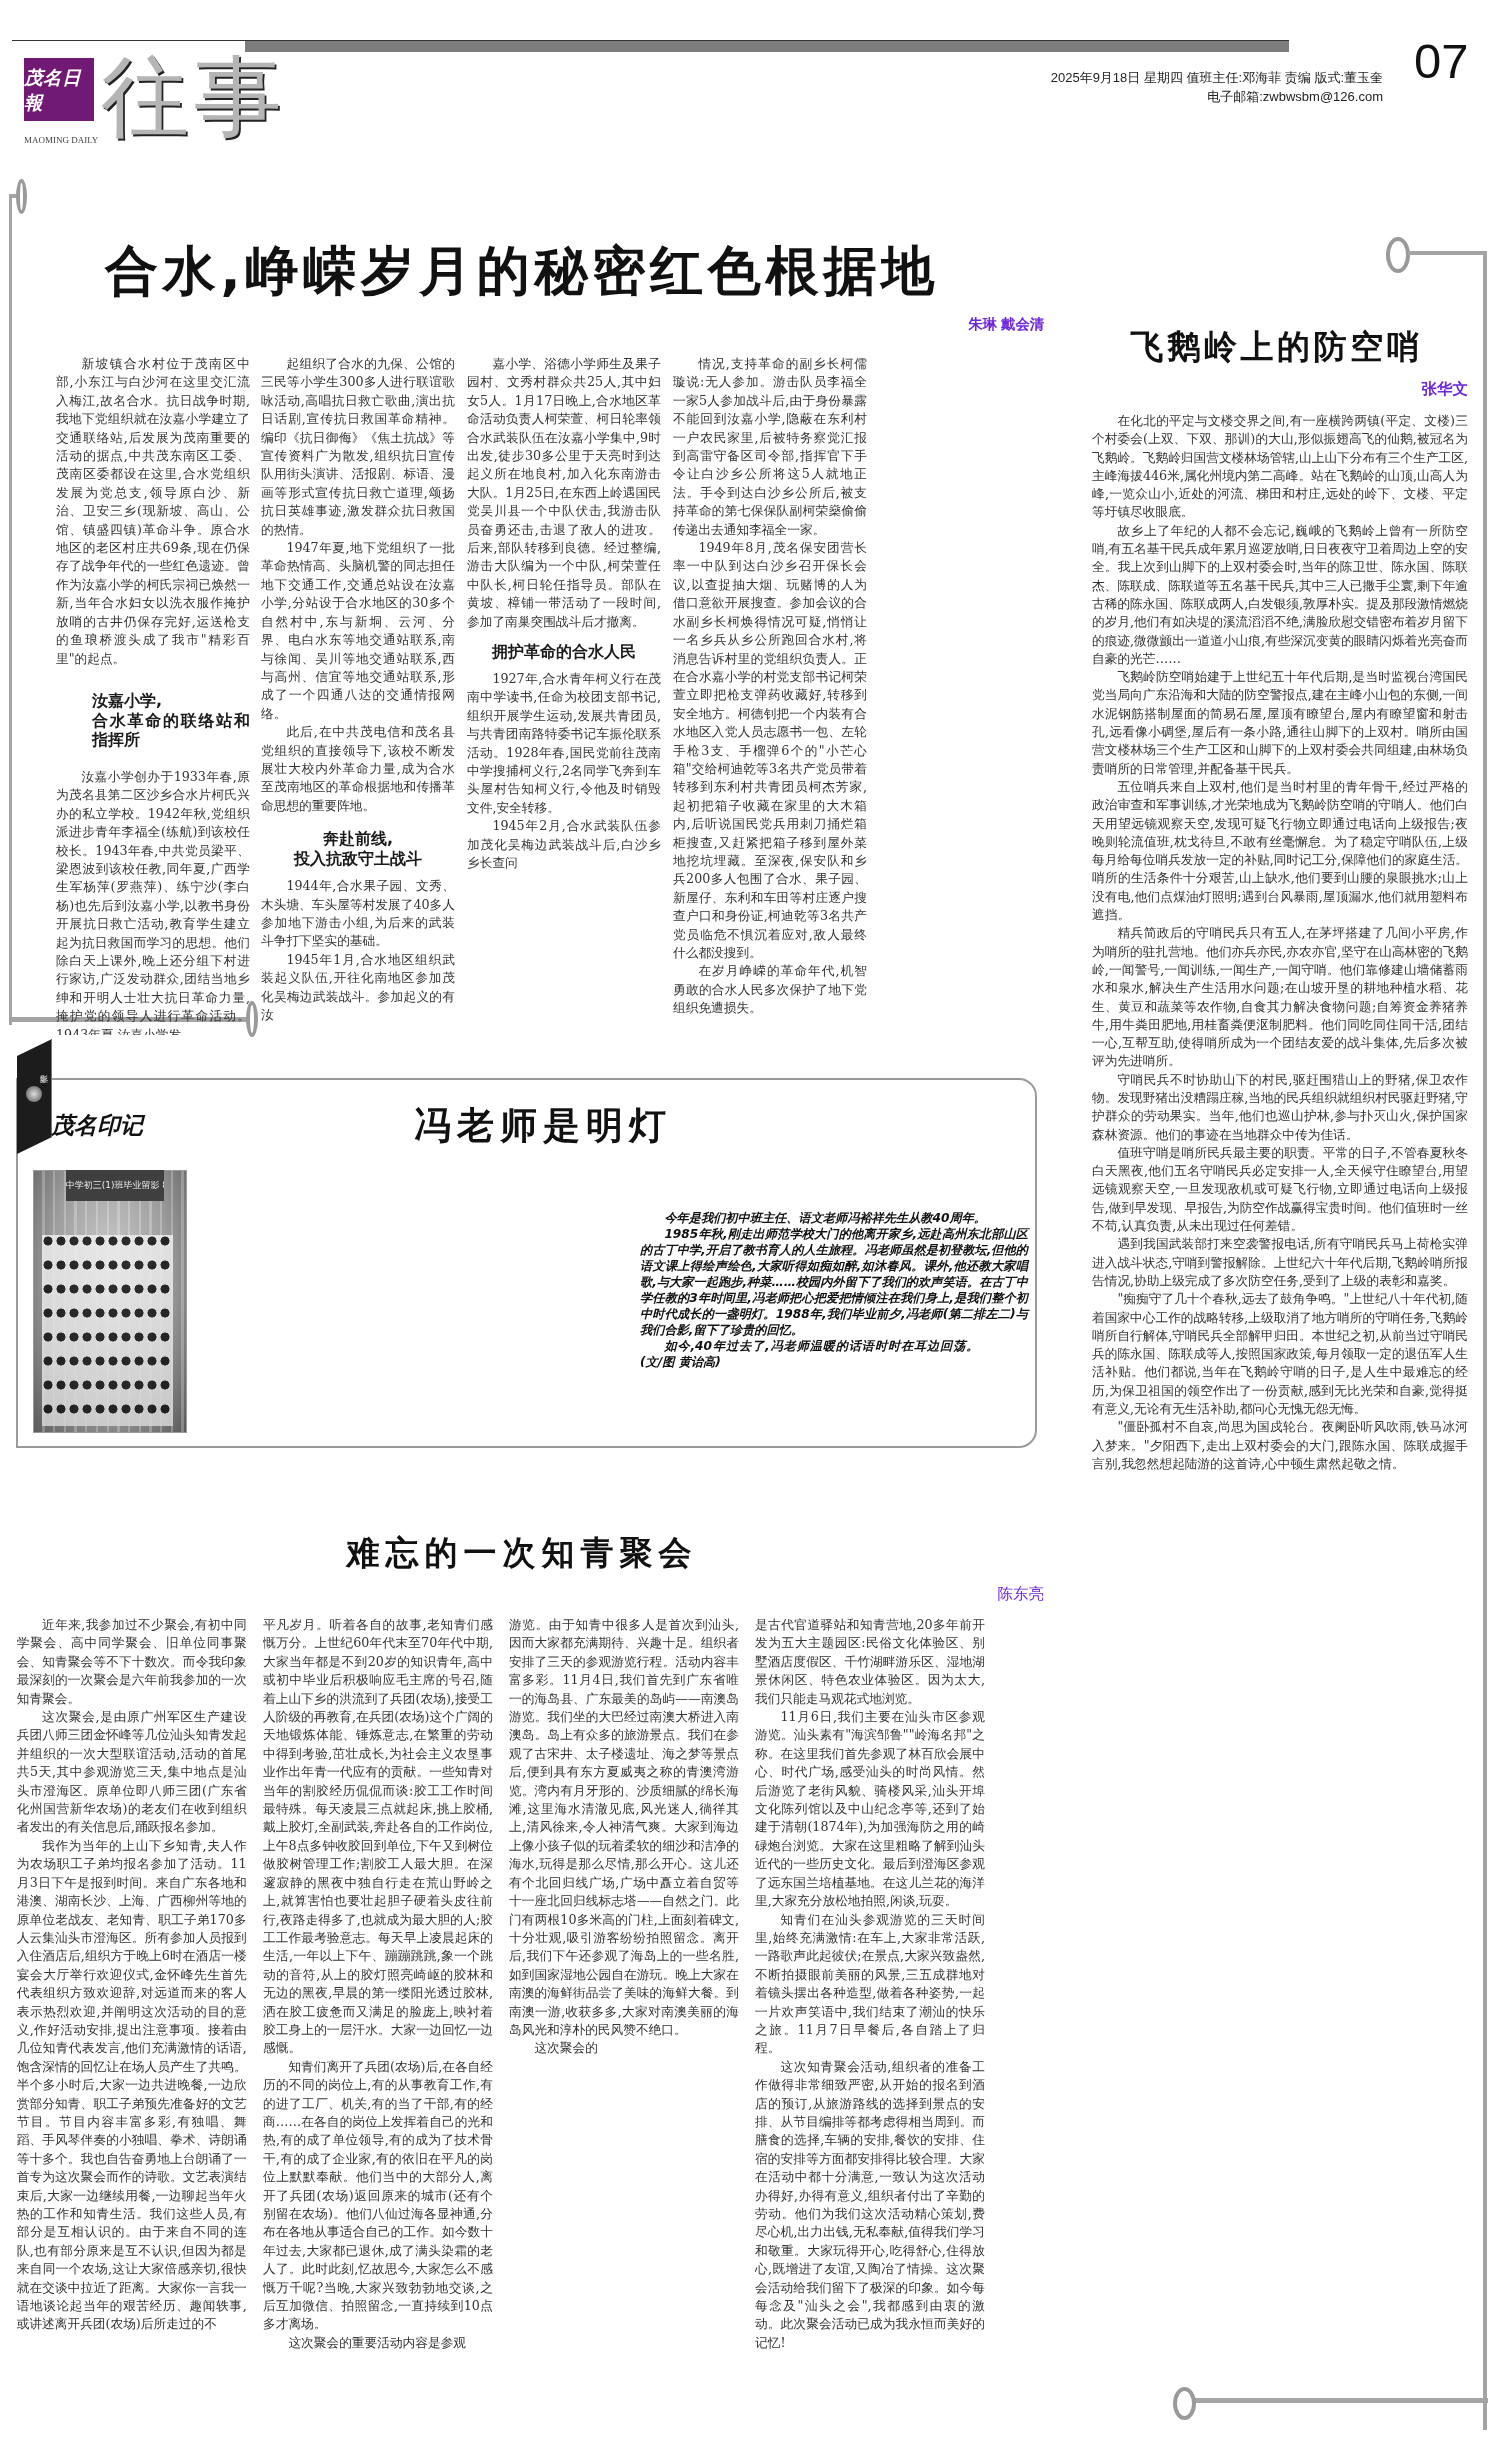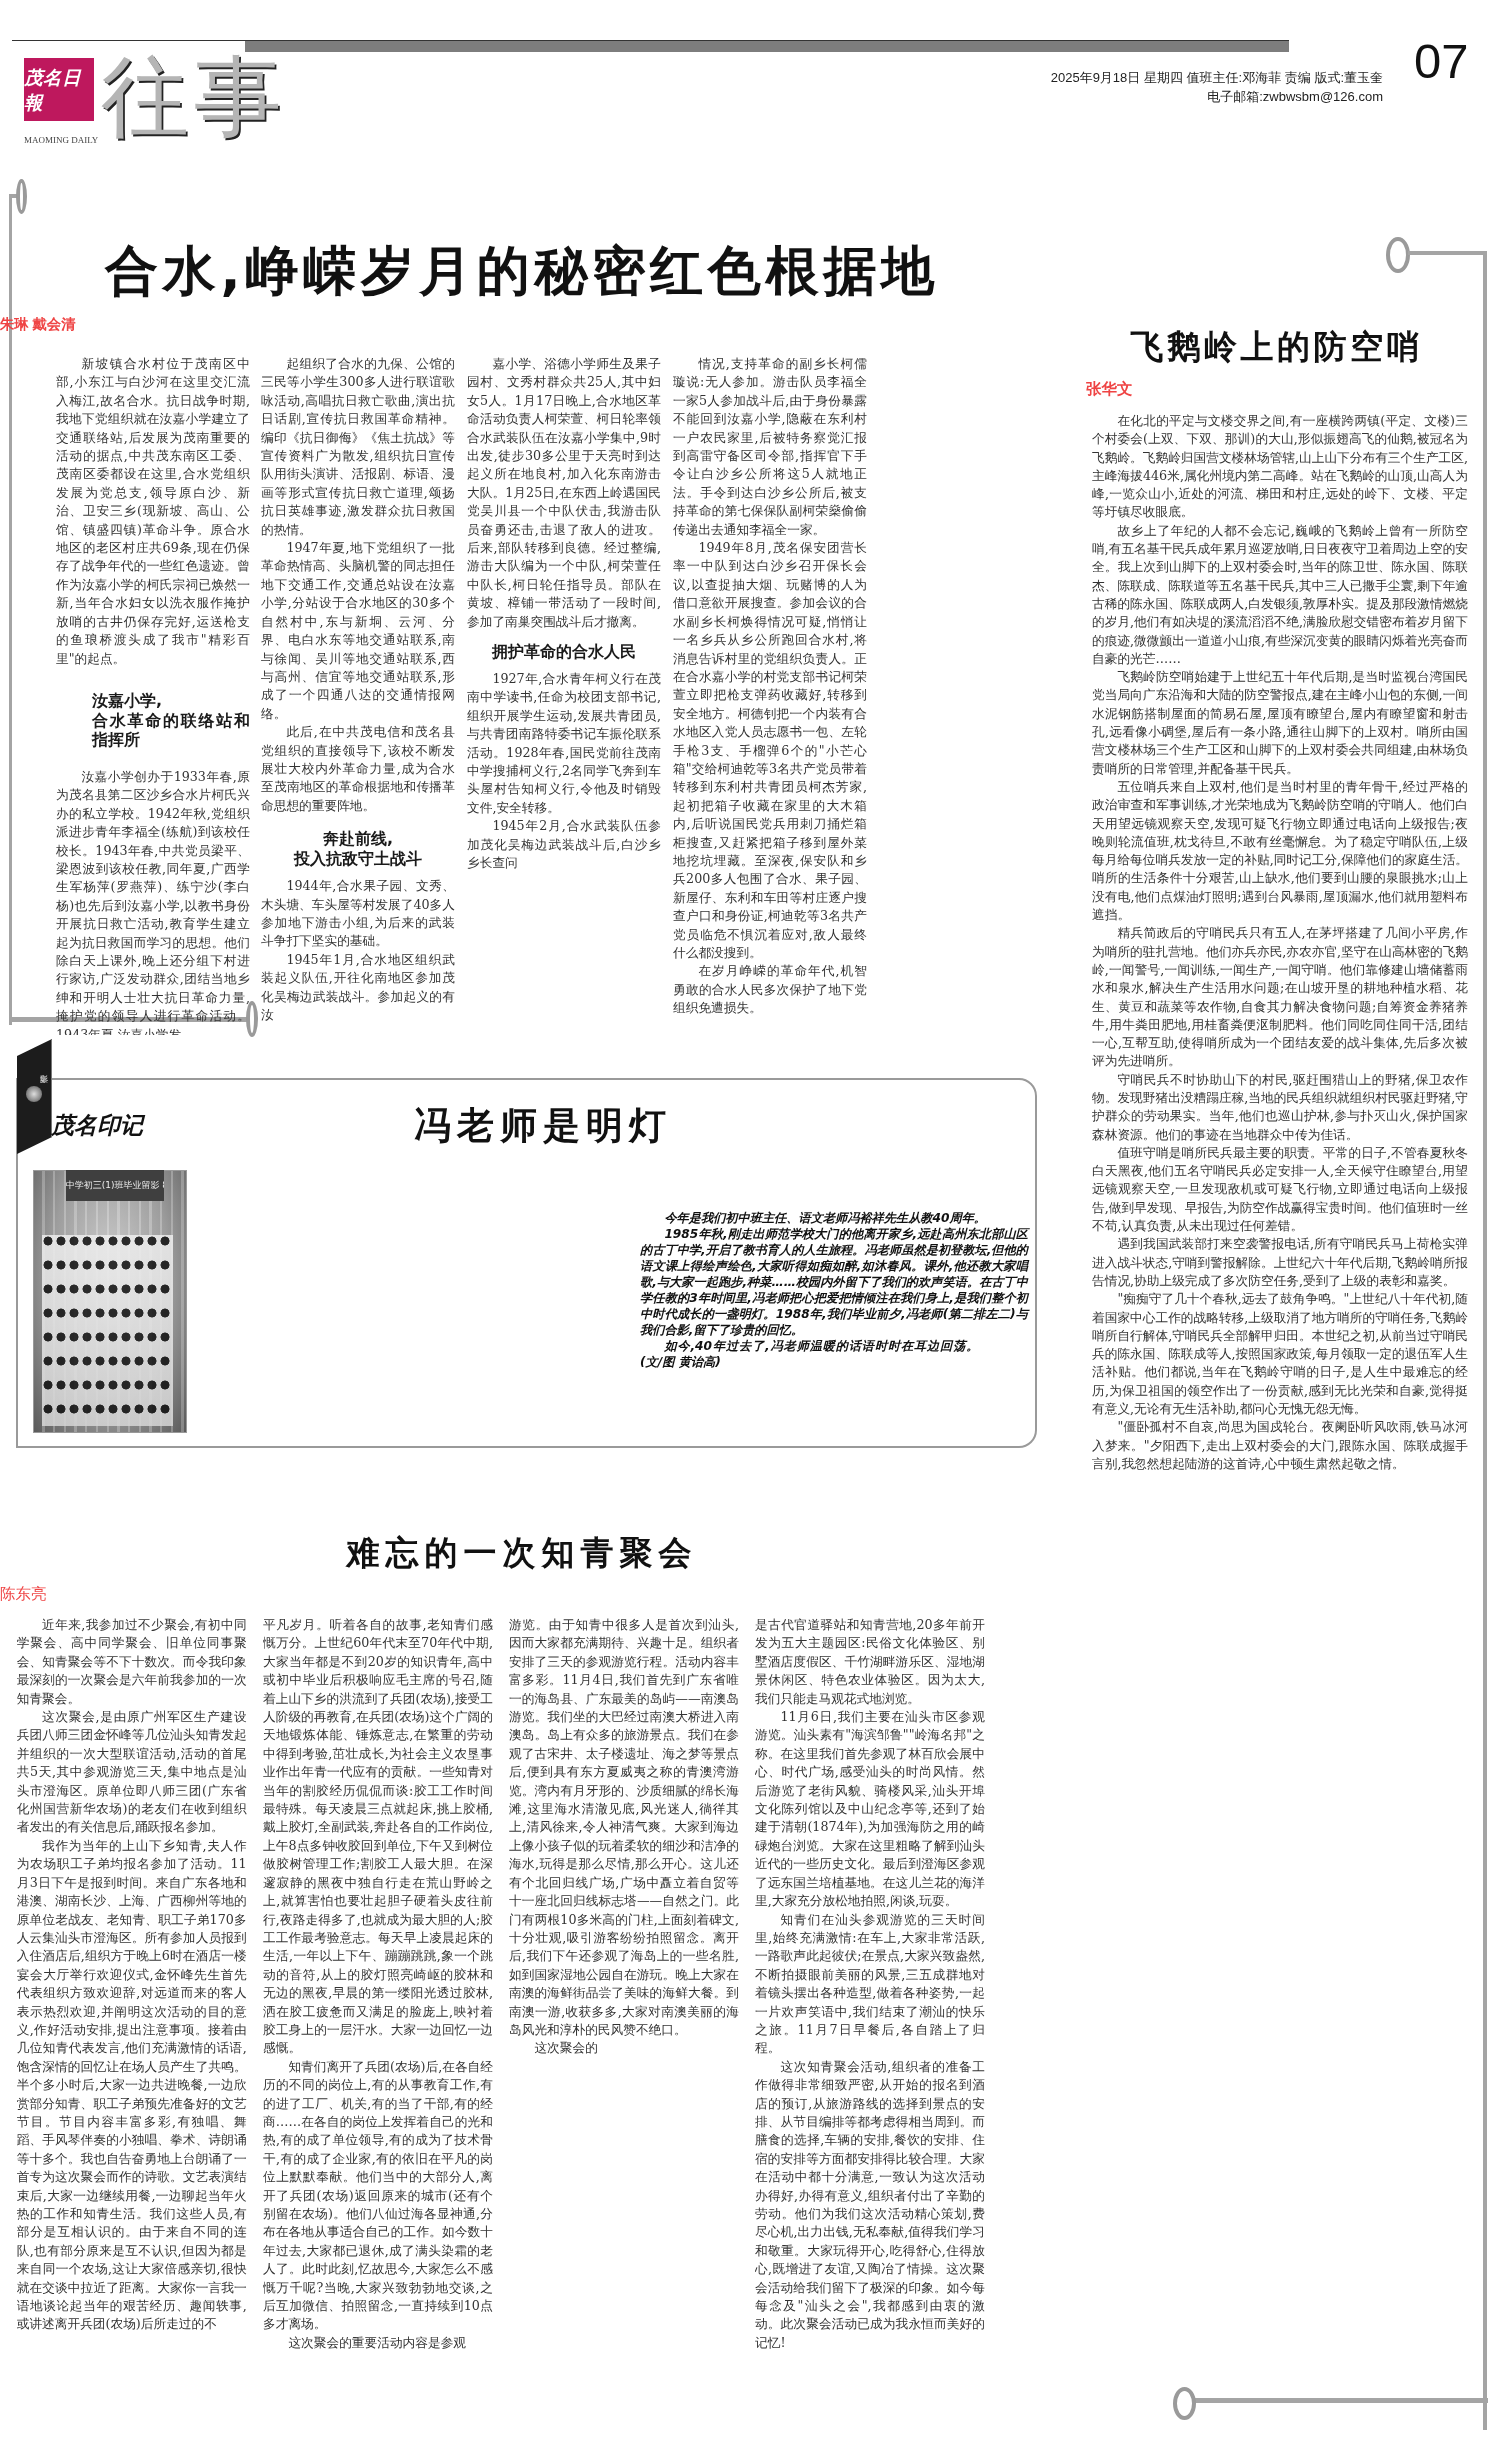--- a/index.html
+++ b/index.html
@@ -6,21 +6,21 @@
   html, body { background: #ffffff; }
   body {
     width: 1508px; height: 2462px; position: relative; overflow: hidden;
     font-family: "DejaVu Serif", "Liberation Serif", serif; color: #222;
   }
   .abs { position: absolute; }
 
   
   .top-rule { left: 12px; top: 40px; width: 1277px; height: 1.2px; background: #333; }
   .top-bar { left: 245px; top: 41px; width: 1044px; height: 11.3px; background: #7d7d7d; }
-  .logo-box { left: 24px; top: 58px; width: 70px; height: 63px; background: #be185d;
+  .logo-box { left: 24px; top: 58px; width: 70px; height: 63px; background: #701a75;
     color: #fff; font-size: 18.5px; font-weight: bold; font-style: italic;
     display: flex; align-items: center; justify-content: center; letter-spacing: 0.6px;
     font-family: "DejaVu Serif", serif; }
   .logo-en { left: 24px; top: 135px; width: 70px; font-size: 9px; color: #444;
     font-family: "Liberation Serif", serif; text-align: center; letter-spacing: 0; white-space: nowrap; }
   .section-name { left: 101px; top: 53px; font-size: 88px; line-height: 1; color: #b5b5b5;
     text-shadow: 1.8px 1.8px 0 #222; font-family: "DejaVu Sans", sans-serif; font-weight: normal; letter-spacing: 4.8px; }
   .page-num { left: 1414px; top: 37px; font-size: 49px; line-height: 1; color: #111;
     font-family: "Liberation Sans", sans-serif; }
   .meta { right: 125px; text-align: right; font-size: 13px; color: #222;
@@ -29,21 +29,21 @@
   .meta.l2 { top: 88px; }
 
   
   .frame-line { background: #a4a4a4; position: absolute; }
   .ring { position: absolute; border: 4.2px solid #9a9a9a; border-radius: 50%; background: #fff; }
 
   
   .headline { position: absolute; font-family: "DejaVu Sans", sans-serif; font-weight: bold;
     color: #111; white-space: nowrap; text-align: center; }
   .byline { position: absolute; font-family: "Liberation Sans", sans-serif; font-weight: bold;
-    font-size: 15.5px; color: #ef4444; text-align: left; white-space: nowrap; }
+    font-size: 15.5px; color: #6d28d9; text-align: right; white-space: nowrap; }
   .subhead { position: absolute; font-family: "DejaVu Sans", sans-serif; font-weight: bold;
     font-size: 16px; line-height: 19.7px; color: #1a1a1a; }
 
   
   .col { position: absolute; font-size: 12.7px; line-height: 18.4px; color: #333;
     text-align: justify; overflow: hidden; font-family: "DejaVu Serif", serif; }
   .col p { text-indent: 2em; }
 
   
   .box { position: absolute; left: 16px; top: 1078px; width: 1021px; height: 370px;

